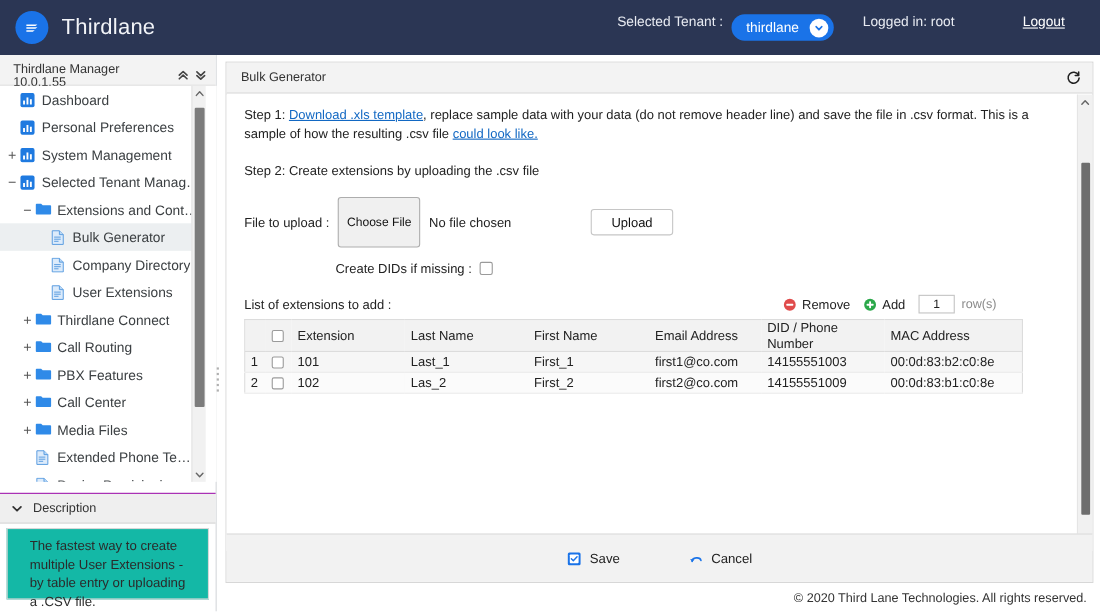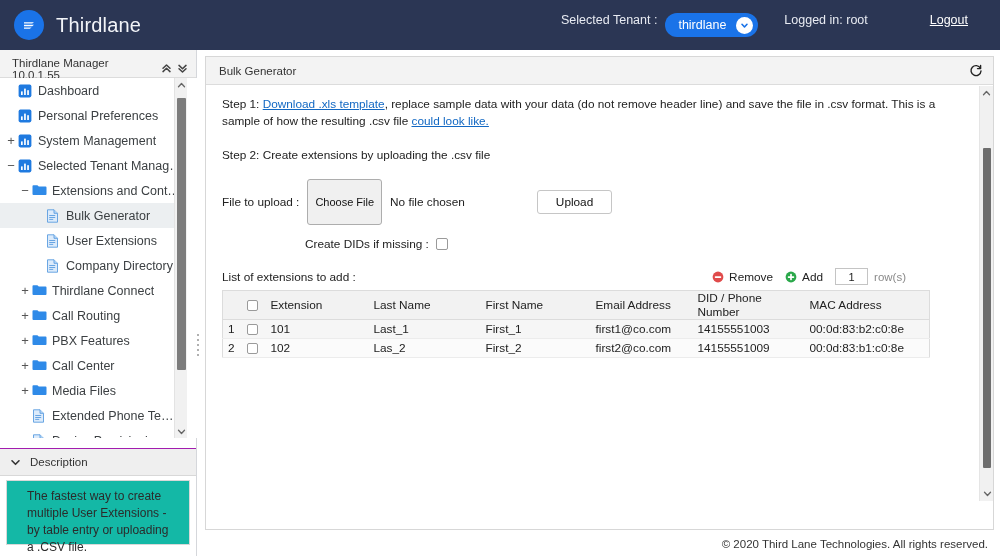--- a/index.html
+++ b/index.html
@@ -343,34 +343,34 @@
             <span class="twisty"></span>
             <span class="ic">
               <svg width="13" height="14" viewBox="0 0 13 14">
                 <path d="M1.5 0.8 H8 L11.5 4.3 V13.2 H1.5 Z" fill="#dcebfb" stroke="#5b9de0" stroke-width="0.9"></path>
                 <path d="M8 0.8 V4.3 H11.5" fill="#b9d8f7" stroke="#5b9de0" stroke-width="0.9"></path>
                 <rect x="3.2" y="6.1" width="6" height="0.9" fill="#5b9de0"></rect>
                 <rect x="3.2" y="8.0" width="6" height="0.9" fill="#5b9de0"></rect>
                 <rect x="3.2" y="9.9" width="4" height="0.9" fill="#5b9de0"></rect>
               </svg>
             </span>
-            <span class="lbl">User Extensions</span>
+            <span class="lbl">Company Directory</span>
           </div>
           <div class="node" style="padding-left: 32px;">
             <span class="twisty"></span>
             <span class="ic">
               <svg width="13" height="14" viewBox="0 0 13 14">
                 <path d="M1.5 0.8 H8 L11.5 4.3 V13.2 H1.5 Z" fill="#dcebfb" stroke="#5b9de0" stroke-width="0.9"></path>
                 <path d="M8 0.8 V4.3 H11.5" fill="#b9d8f7" stroke="#5b9de0" stroke-width="0.9"></path>
                 <rect x="3.2" y="6.1" width="6" height="0.9" fill="#5b9de0"></rect>
                 <rect x="3.2" y="8.0" width="6" height="0.9" fill="#5b9de0"></rect>
                 <rect x="3.2" y="9.9" width="4" height="0.9" fill="#5b9de0"></rect>
               </svg>
             </span>
-            <span class="lbl">Company Directory</span>
+            <span class="lbl">User Extensions</span>
           </div>
           <div class="node" style="padding-left: 18px;">
             <span class="twisty">+</span>
             <span class="ic">
               <svg width="15" height="12" viewBox="0 0 15 12">
                 <path d="M0.5 2.2 a0.9 0.9 0 0 1 0.9-0.9 H5.4 L6.8 2.6 H13.6 a0.9 0.9 0 0 1 0.9 0.9 V10 a0.9 0.9 0 0 1-0.9 0.9 H1.4 A0.9 0.9 0 0 1 0.5 10 Z" fill="#2f8ae8"></path>
               </svg>
             </span>
             <span class="lbl">Thirdlane Connect</span>
           </div>
@@ -581,16 +581,37 @@
           </svg>
       </div>
       <div class="thumb"></div>
       <div class="arrow" style="position:absolute;bottom:0;width:14px;">
         <svg width="9" height="9" viewBox="0 0 9 9">
             <path d="M1.5 3.3 L4.5 6.5 L7.5 3.3" stroke="#666" stroke-width="1.3" fill="none" stroke-linecap="round" stroke-linejoin="round"></path>
           </svg>
       </div>
     </div>
 
+    <div class="panel-foot">
+      <span class="fbtn">
+        <span class="fi">
+          <svg width="14" height="14" viewBox="0 0 14 14">
+            <rect x="1.2" y="1.2" width="11.6" height="11.6" rx="1.4" fill="#1a73e8"></rect>
+            <rect x="3" y="3" width="8" height="8" rx="0.8" fill="#ffffff"></rect>
+            <path d="M4.4 7 L6.2 8.8 L9.6 5.2" stroke="#1a73e8" stroke-width="1.3" fill="none" stroke-linecap="round" stroke-linejoin="round"></path>
+          </svg>
+        </span>
+        <span>Save</span>
+      </span>
+      <span class="fbtn cancel">
+        <span class="fi">
+          <svg width="14" height="14" viewBox="0 0 14 14">
+            <path d="M3.2 9.4 C3.2 5.6 10.4 5.0 11.2 8.4" stroke="#1a73e8" stroke-width="1.5" fill="none" stroke-linecap="round"></path>
+            <path d="M1.4 7.2 L3.3 9.9 L5.4 7.6" fill="#1a73e8"></path>
+          </svg>
+        </span>
+        <span>Cancel</span>
+      </span>
+    </div>
   </div>
 
   <div class="copyright">© 2020 Third Lane Technologies. All rights reserved.</div>
 </div>
 
 </body></html>

